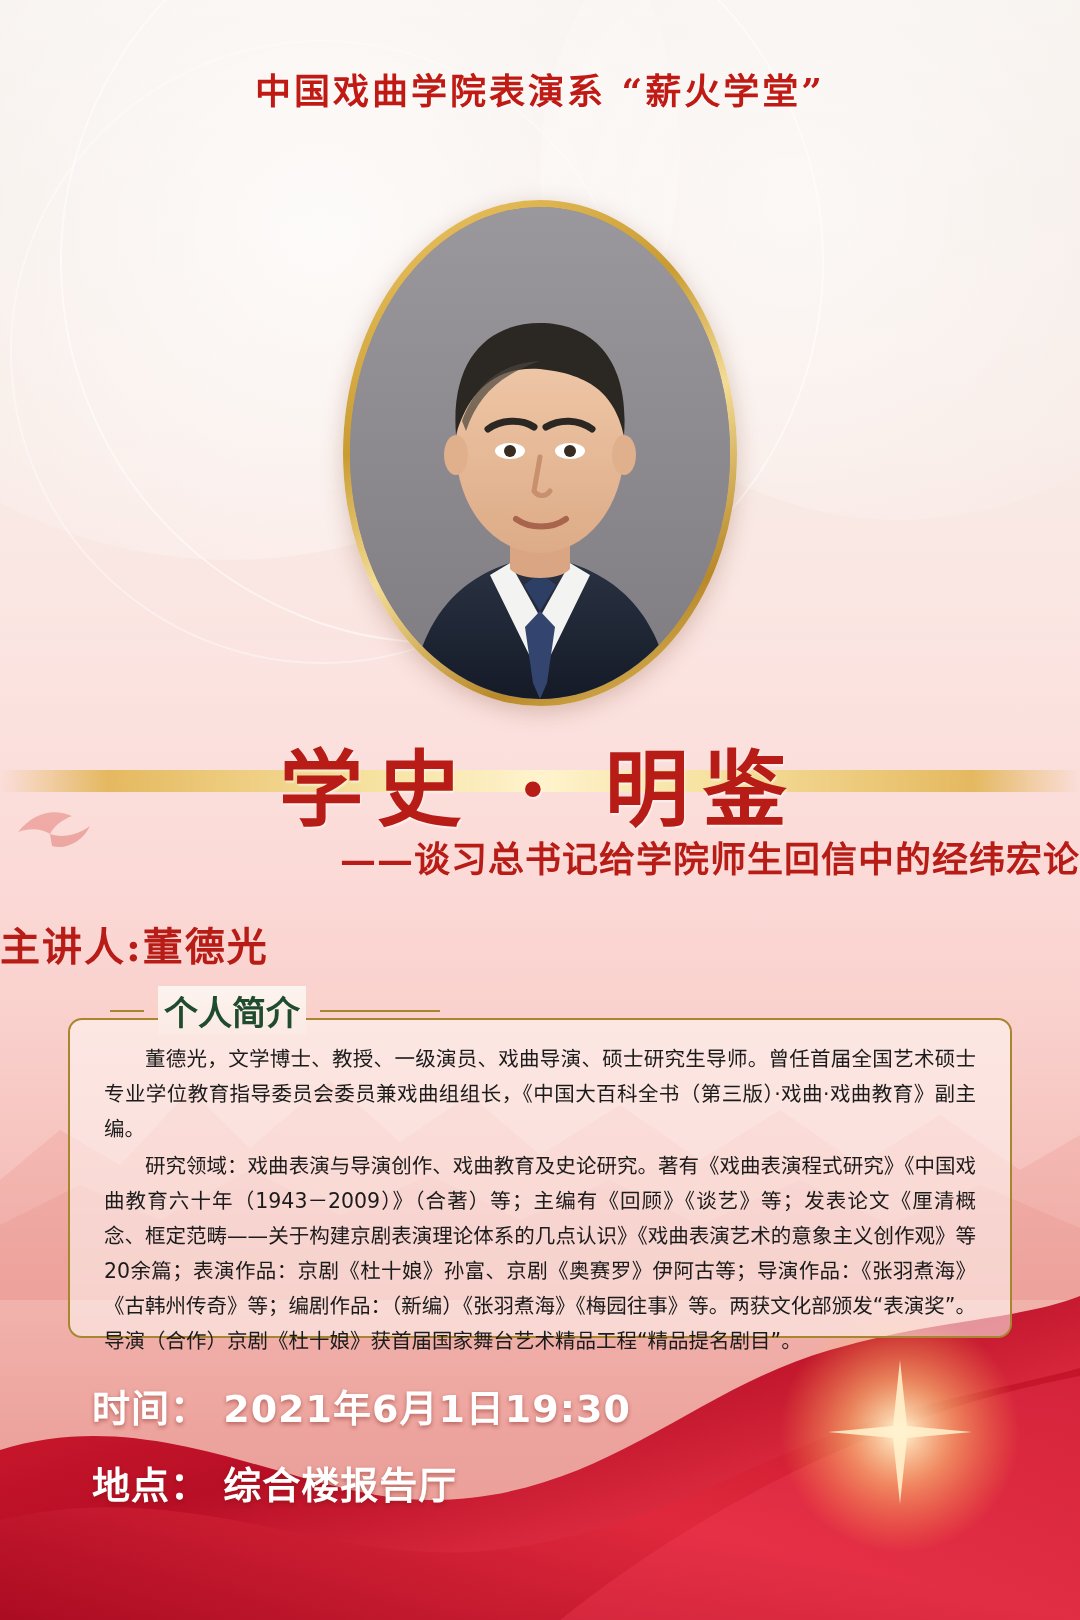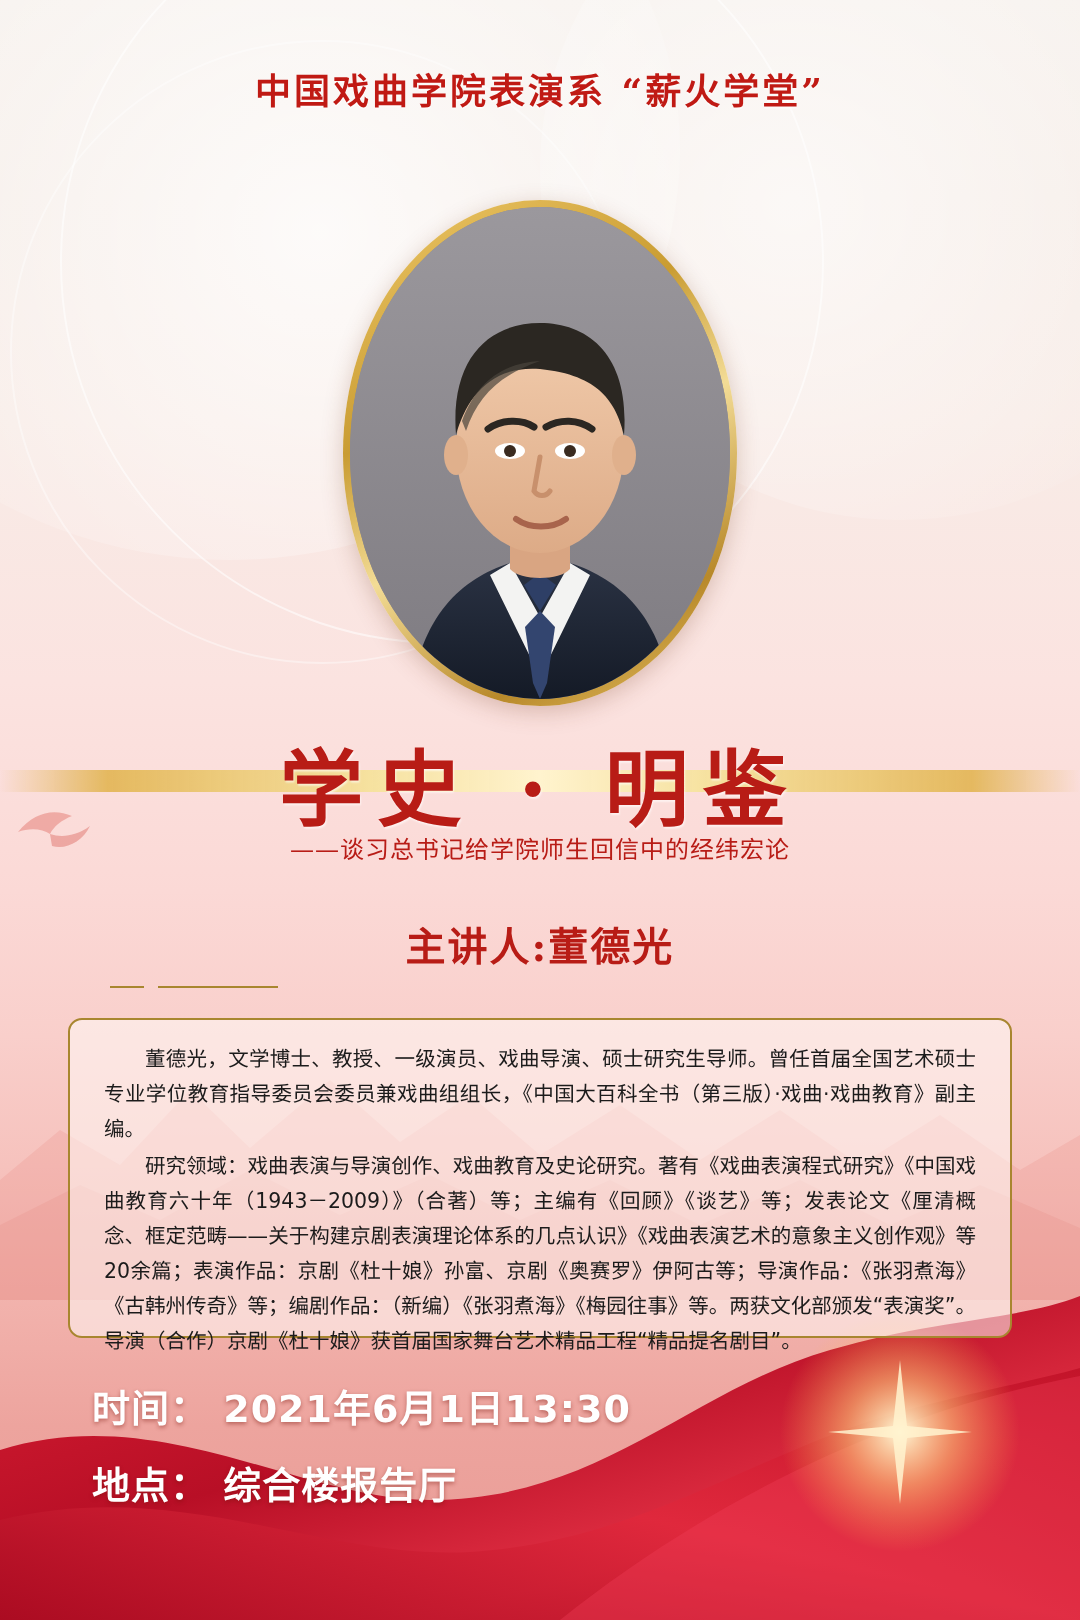--- a/index.html
+++ b/index.html
@@ -161,35 +161,35 @@
     font-family: "DejaVu Serif", "Liberation Serif", serif;
     text-shadow: 1px 2px 2px rgba(255,255,255,0.6);
     z-index: 7;
     white-space: nowrap;
   }
   .sub-title {
     position: absolute;
     top: 830px;
     left: 0;
     right: 0;
-    text-align: center;
-    font-size: 24px;
-    font-weight: normal;
+    text-align: right;
+    font-size: 36px;
+    font-weight: bold;
     letter-spacing: 1px;
     color: #b81c16;
     font-family: "DejaVu Serif", "Liberation Serif", serif;
     z-index: 7;
     white-space: nowrap;
   }
   .speaker {
     position: absolute;
     top: 915px;
     left: 0;
     right: 0;
-    text-align: center;
+    text-align: left;
     font-size: 40px;
     font-weight: bold;
     letter-spacing: 2px;
     color: #b81c16;
     font-family: "DejaVu Serif", "Liberation Serif", serif;
     z-index: 7;
     white-space: nowrap;
   }
 
   
@@ -377,21 +377,22 @@
   <div class="speaker">主讲人:董德光</div>
 
   <div class="bio-box">
     <div class="bio-body">
       <p class="bio-p">董德光，文学博士、教授、一级演员、戏曲导演、硕士研究生导师。曾任首届全国艺术硕士专业学位教育指导委员会委员兼戏曲组组长，《中国大百科全书（第三版）·戏曲·戏曲教育》副主编。</p>
       <p class="bio-p">研究领域：戏曲表演与导演创作、戏曲教育及史论研究。著有《戏曲表演程式研究》《中国戏曲教育六十年（1943－2009）》（合著）等；主编有《回顾》《谈艺》等；发表论文《厘清概念、框定范畴——关于构建京剧表演理论体系的几点认识》《戏曲表演艺术的意象主义创作观》等20余篇；表演作品：京剧《杜十娘》孙富、京剧《奥赛罗》伊阿古等；导演作品：《张羽煮海》《古韩州传奇》等；编剧作品：（新编）《张羽煮海》《梅园往事》等。两获文化部颁发“表演奖”。导演（合作）京剧《杜十娘》获首届国家舞台艺术精品工程“精品提名剧目”。</p>
     </div>
   </div>
   <div class="bio-heading">
     <span class="rule"></span>
+    <span class="txt">个人简介</span>
     <span class="rule right"></span>
   </div>
 
   <div class="footer">
-    <div class="footer-line">时间： 2021年6月1日13:30</div>
+    <div class="footer-line">时间： 2021年6月1日19:30</div>
     <div class="footer-line">地点： 综合楼报告厅</div>
   </div>
 
 </div>
 
 </body></html>

